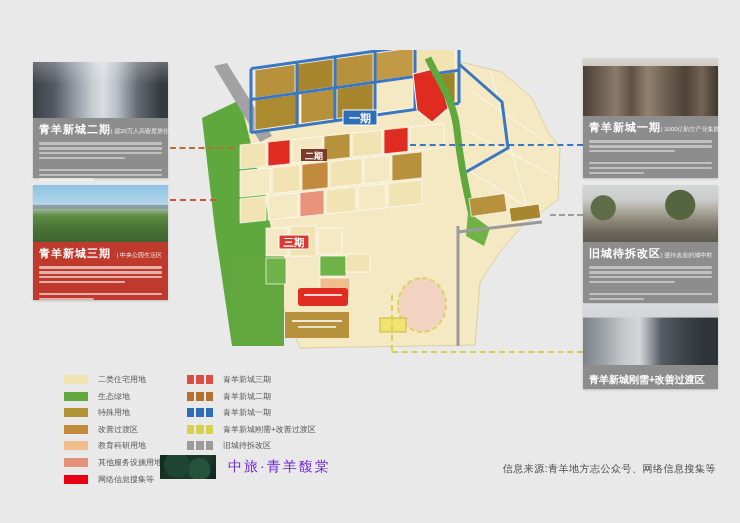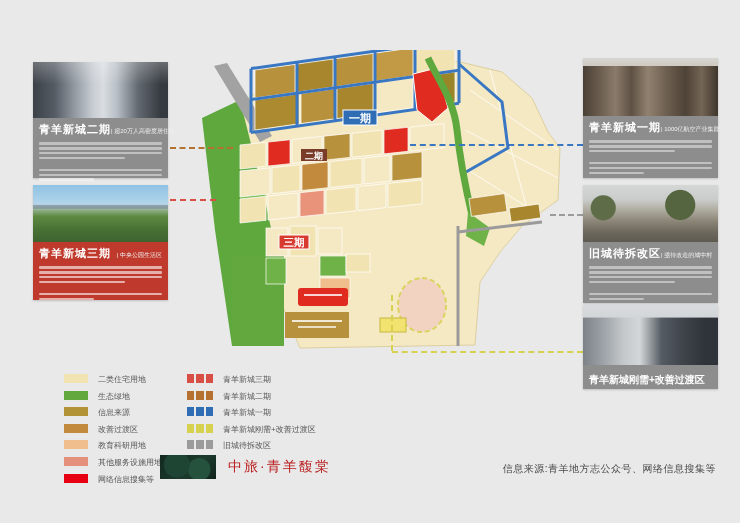--- a/index.html
+++ b/index.html
@@ -40,34 +40,34 @@
   .p-res{height:60px;background:
     linear-gradient(180deg,#d9dcde 0%,#d3d6d8 20%,rgba(0,0,0,0) 22%),
     linear-gradient(90deg,#7d8288 0%,#9aa0a5 14%,#c4c8cb 30%,#d4d7d9 42%,#565c63 58%,#3f444b 74%,#2f343a 90%);}
 
   
   .dash-h{position:absolute;height:0;border-top:2px dashed #999;}
   .dash-v{position:absolute;width:0;border-left:2px dashed #999;}
 
   
   .legend{position:absolute;left:37px;top:374px;}
-  .lrow{display:flex;align-items:flex-start;margin-bottom:5.6px;padding-left:27px;}
+  .lrow{display:flex;align-items:center;margin-bottom:5.6px;padding-left:27px;}
   .lswatch{width:24px;height:9px;margin-right:10px;flex:0 0 auto;}
   .llabel{font-size:8px;color:#555;white-space:nowrap;}
   .legend2{position:absolute;left:160px;top:374px;}
   .zswatch{width:26px;height:9px;margin-right:10px;display:flex;gap:2px;flex:0 0 auto;}
   .zswatch i{flex:1;background:currentColor;}
 
   
   .brand{position:absolute;left:160px;top:455px;display:flex;align-items:center;}
   .brand-img{width:56px;height:24px;background:
      radial-gradient(circle at 30% 40%, #1e4534 0 30%, transparent 32%),
      radial-gradient(circle at 70% 60%, #24523c 0 26%, transparent 28%),
      linear-gradient(135deg,#12291f,#1c3a2c 60%,#10241b);margin-right:12px;}
-  .brand-name{font-size:14px;color:#b91c1c;letter-spacing:2px;}
+  .brand-name{font-size:14px;color:#6d28d9;letter-spacing:2px;}
   .source{position:absolute;right:24px;top:462px;font-size:10px;color:#4a4a4a;letter-spacing:.5px;}
 </style>
 </head>
 <body>
 
 <div class="stage">
 
   <svg style="position:absolute;left:170px;top:50px;" width="420" height="330" viewBox="0 0 420 330">
 
     <polygon points="75,50 120,22 200,8 290,12 332,22 362,48 378,82 390,98 388,150 352,176 330,202 310,232 305,295 130,298 110,250 95,178 80,108 64,82" fill="#f5e9c4" stroke="#ddcfa0" stroke-width="1"></polygon>
@@ -269,21 +269,21 @@
     <div class="lrow">
       <span class="lswatch" style="background: rgb(242, 227, 179);"></span>
       <span class="llabel">二类住宅用地</span>
     </div>
     <div class="lrow">
       <span class="lswatch" style="background: rgb(99, 168, 63);"></span>
       <span class="llabel">生态绿地</span>
     </div>
     <div class="lrow">
       <span class="lswatch" style="background: rgb(178, 147, 54);"></span>
-      <span class="llabel">信息来源</span>
+      <span class="llabel">特殊用地</span>
     </div>
     <div class="lrow">
       <span class="lswatch" style="background: rgb(194, 138, 60);"></span>
       <span class="llabel">改善过渡区</span>
     </div>
     <div class="lrow">
       <span class="lswatch" style="background: rgb(240, 189, 140);"></span>
       <span class="llabel">教育科研用地</span>
     </div>
     <div class="lrow">

